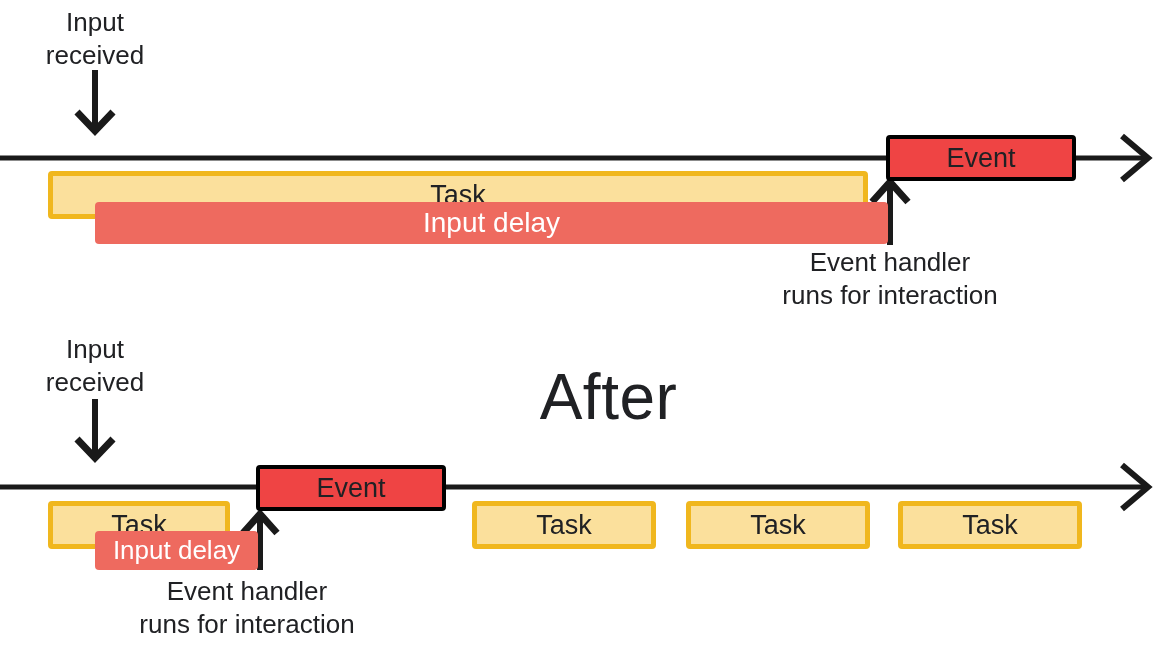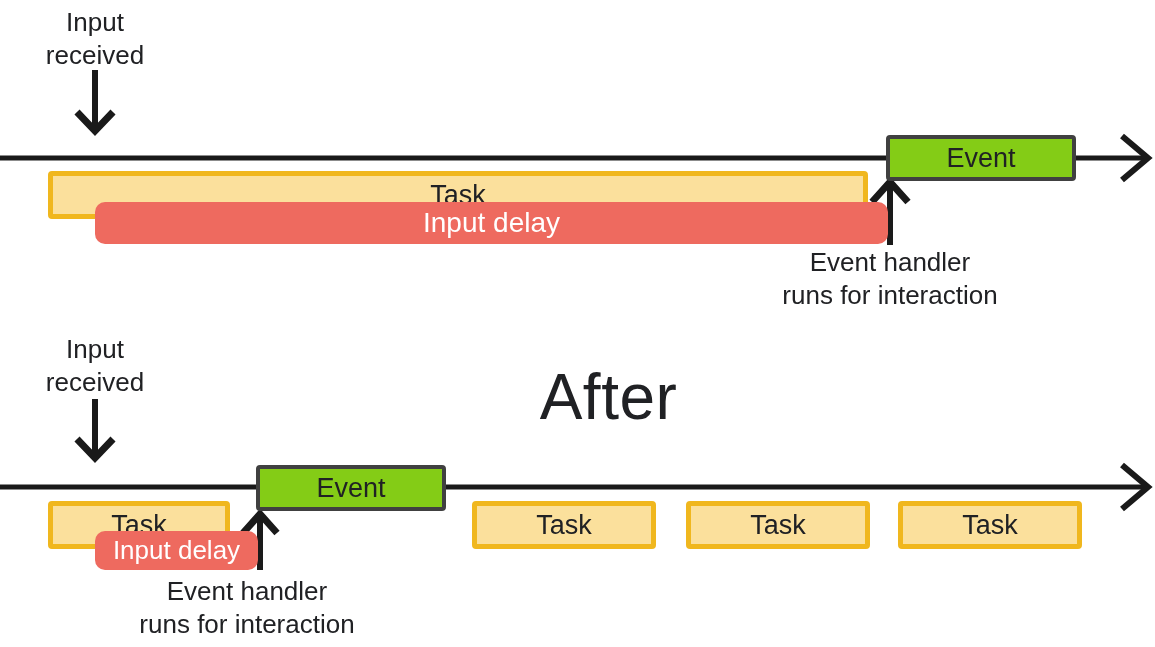--- a/index.html
+++ b/index.html
@@ -20,25 +20,25 @@
     position:absolute;color:#202124;text-align:center;
     white-space:pre-line;
   }
   .ann{font-size:26px;line-height:1.27;}
   .bar{
     position:absolute;box-sizing:border-box;
     display:flex;align-items:center;justify-content:center;
     font-size:27px;color:#202124;border-radius:4px;
   }
   .task{background:#FBE09C;border:5px solid #F0B71E;margin-top:37px;}
-  .event{background:#84cc16;border:4px solid #404040;}
+  .event{background:#ef4444;border:4px solid #000000;}
   .delay{
     position:absolute;background:#EE6A5F;color:#ffffff;
     display:flex;align-items:center;justify-content:center;
-    border-radius:10px;font-size:28px;
+    border-radius:4px;font-size:28px;
   }
   
   #ir-top{left:15px;top:6px;width:160px;}
   #title-before{top:38px;}
   #task-before{left:48px;top:134px;width:820px;height:48px;}
   #event-before{left:886px;top:135px;width:190px;height:46px;}
   #delay-before{left:95px;top:202px;width:793px;height:42px;}
   #handler-before{left:765px;top:246px;width:250px;}
   
   #ir-bottom{left:15px;top:333px;width:160px;}

